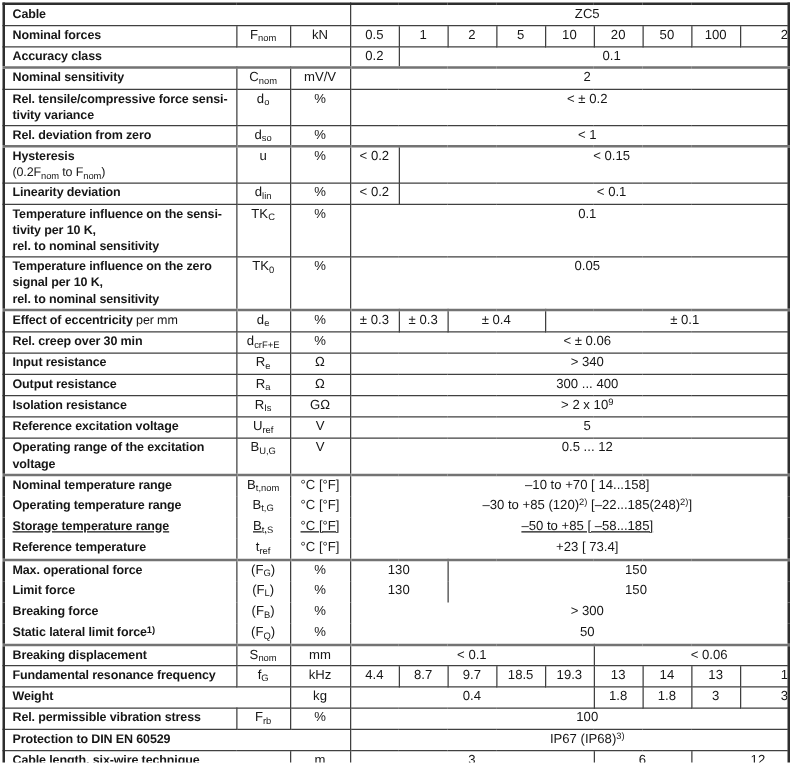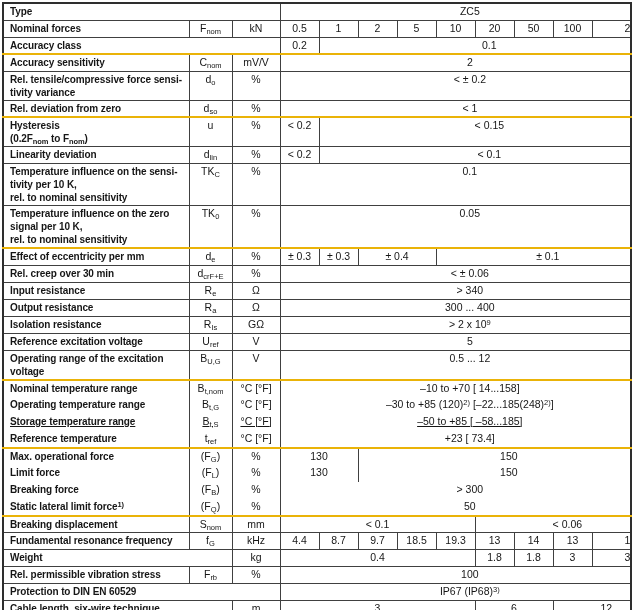--- a/index.html
+++ b/index.html
@@ -2,23 +2,23 @@
 <html><head>
 <meta charset="utf-8">
 <style>
   html,body{margin:0;padding:0;background:#ffffff;}
   body{width:632px;height:610px;font-family:"Liberation Sans",sans-serif;color:#161616;}
   .sheet{padding:2px 0 0 2px;}
   table.spec{border-collapse:collapse;table-layout:fixed;width:628px;border:2px solid #2e2e2e;background:#fff;}
   td{border-right:1px solid #404040;border-bottom:1px solid #404040;padding:1px 3px;vertical-align:top;overflow:hidden;}
   td:last-child{border-right:none;padding-left:32px;}
   tr.no-bottom td{border-bottom:none;margin-left:46px;}
-  tr.thick td{border-bottom:2px solid #eab308;}
+  tr.thick td{border-bottom:2px solid #737373;}
   td.c-label{font-weight:bold;font-size:10px;letter-spacing:-0.1px;line-height:13px;padding-left:6px;white-space:nowrap;}
-  td.c-label .reg{font-weight:bold;margin-top:36px;}
+  td.c-label .reg{font-weight:normal;margin-top:36px;}
   td.c-sym,td.c-unit{font-size:10.5px;text-align:center;line-height:13px;white-space:nowrap;}
   td.c-val{font-size:10.5px;text-align:center;line-height:13px;white-space:nowrap;}
   sub{font-size:7.5px;line-height:0;vertical-align:-2px;}
   sup{font-size:7.5px;line-height:0;vertical-align:3px;}
 </style>
 </head>
 <body>
 
 <div class="sheet">
   <table class="spec">
@@ -31,21 +31,21 @@
         <col style="width:39px">
       <col style="width:39px">
         <col style="width:39px">
         <col style="width:39px">
       <col style="width:39px">
         <col style="width:39px">
         <col style="width:39px">
     </colgroup>
     <tbody>
         <tr style="height: 17px;">
-          <td class="c-label" colspan="3">Type</td>
+          <td class="c-label" colspan="3">Cable</td>
           <td class="c-val" colspan="9">ZC5</td>
         </tr>
         <tr style="height: 17px;">
           <td class="c-label" colspan="1">Nominal forces</td>
           <td class="c-sym">F<sub>nom</sub></td>
           <td class="c-unit">kN</td>
           <td class="c-val" colspan="1">0.5</td>
           <td class="c-val" colspan="1">1</td>
           <td class="c-val" colspan="1">2</td>
           <td class="c-val" colspan="1">5</td>
@@ -54,21 +54,21 @@
           <td class="c-val" colspan="1">50</td>
           <td class="c-val" colspan="1">100</td>
           <td class="c-val" colspan="1">200</td>
         </tr>
         <tr class="thick" style="height: 17px;">
           <td class="c-label" colspan="3">Accuracy class</td>
           <td class="c-val" colspan="1">0.2</td>
           <td class="c-val" colspan="8">0.1</td>
         </tr>
         <tr style="height: 17px;">
-          <td class="c-label" colspan="1">Accuracy sensitivity</td>
+          <td class="c-label" colspan="1">Nominal sensitivity</td>
           <td class="c-sym">C<sub>nom</sub></td>
           <td class="c-unit">mV/V</td>
           <td class="c-val" colspan="9">2</td>
         </tr>
         <tr style="height: 28px; margin-top: 24px;">
           <td class="c-label" colspan="1">Rel. tensile/compressive force sensi-<br>tivity variance</td>
           <td class="c-sym">d<sub>o</sub></td>
           <td class="c-unit">%</td>
           <td class="c-val" colspan="9">&lt; ± 0.2</td>
         </tr>

